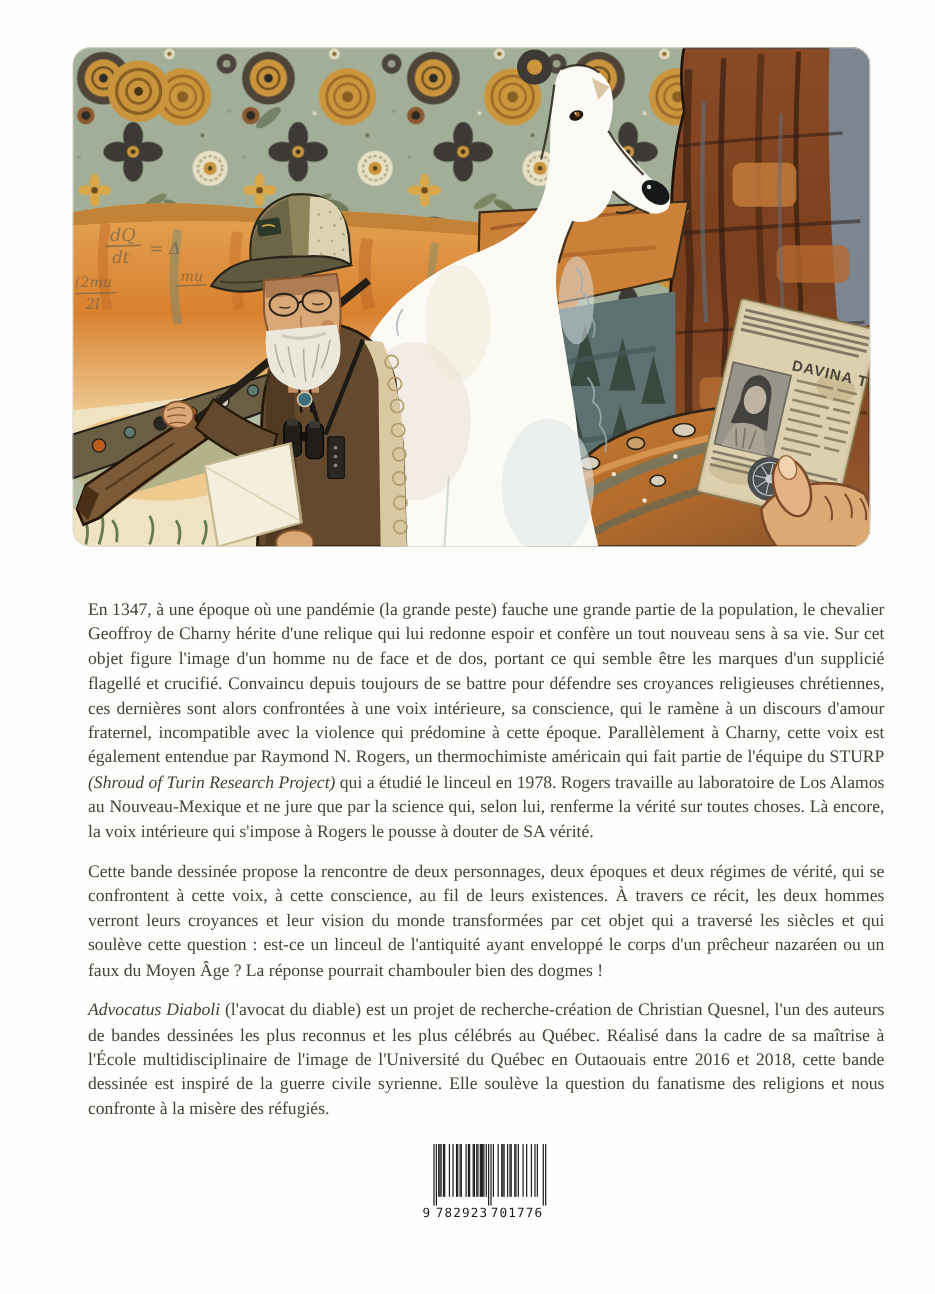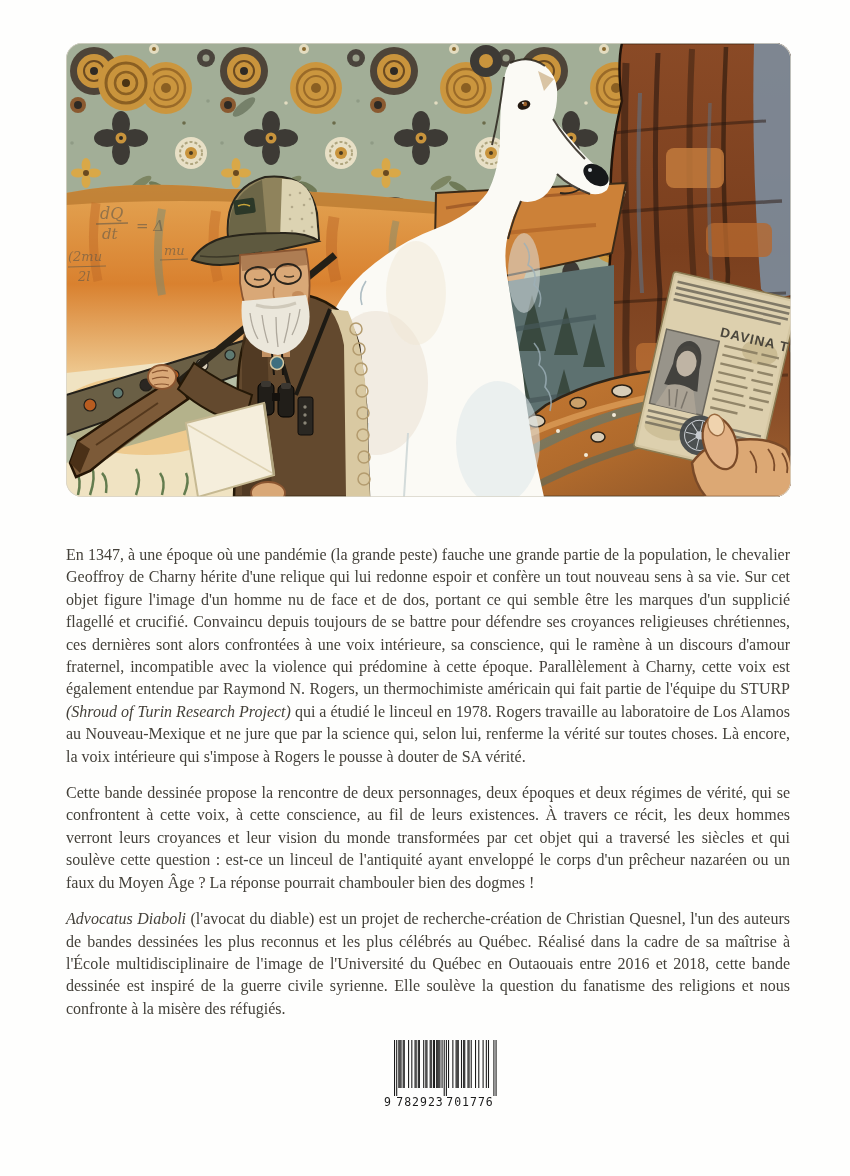--- a/index.html
+++ b/index.html
@@ -1,18 +1,18 @@
 <!DOCTYPE html>
 <html><head>
 <meta charset="utf-8">
 <style>
   html,body{margin:0;padding:0;background:#ffffff;}
   .page{position:relative;width:850px;height:1176px;background:#fefefdf;background:#fefefd;overflow:hidden;font-family:"Liberation Serif",serif;}
   .illustration{position:absolute;left:66px;top:43px;width:725px;height:454px;}
-  .synopsis{position:absolute;left:66px;top:544px;width:724px;color:#44413a;font-size:16px;line-height:22.4px;text-align:justify;}
+  .synopsis{position:absolute;left:80px;top:544px;width:724px;color:#44413a;font-size:16px;line-height:22.4px;text-align:justify;}
   .synopsis p{margin:0 0 14px 0;}
   .synopsis .it{font-style:italic;}
   .barcode-wrap{position:absolute;left:384px;top:1038px;width:124px;text-align:center;}
   .barcode-wrap svg{display:block;}
 </style>
 </head>
 <body>
 
 <div class="page">
 

